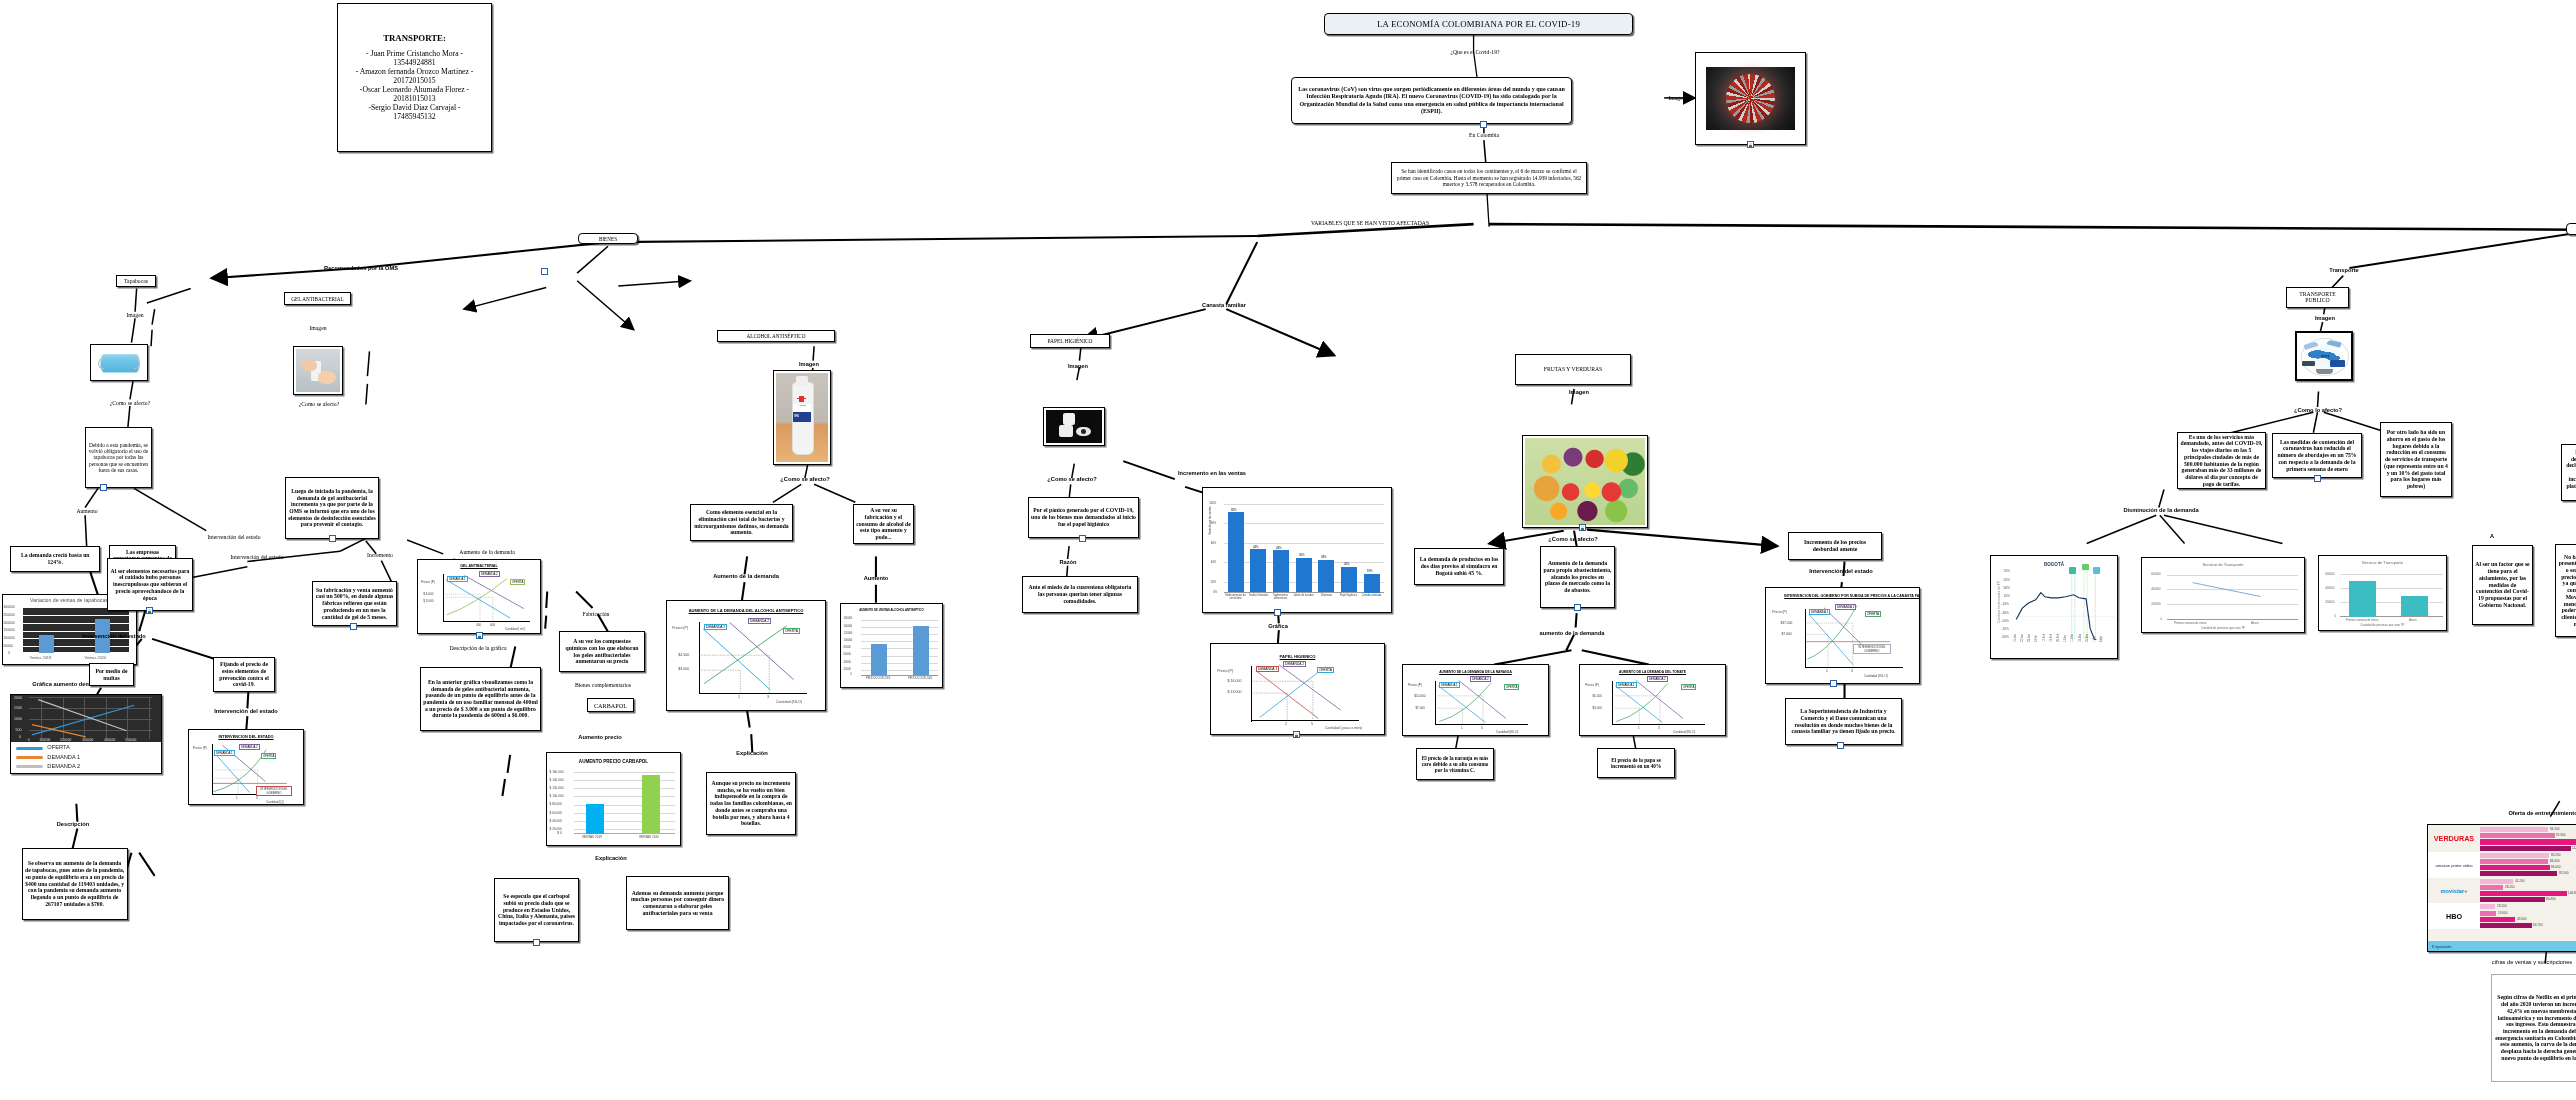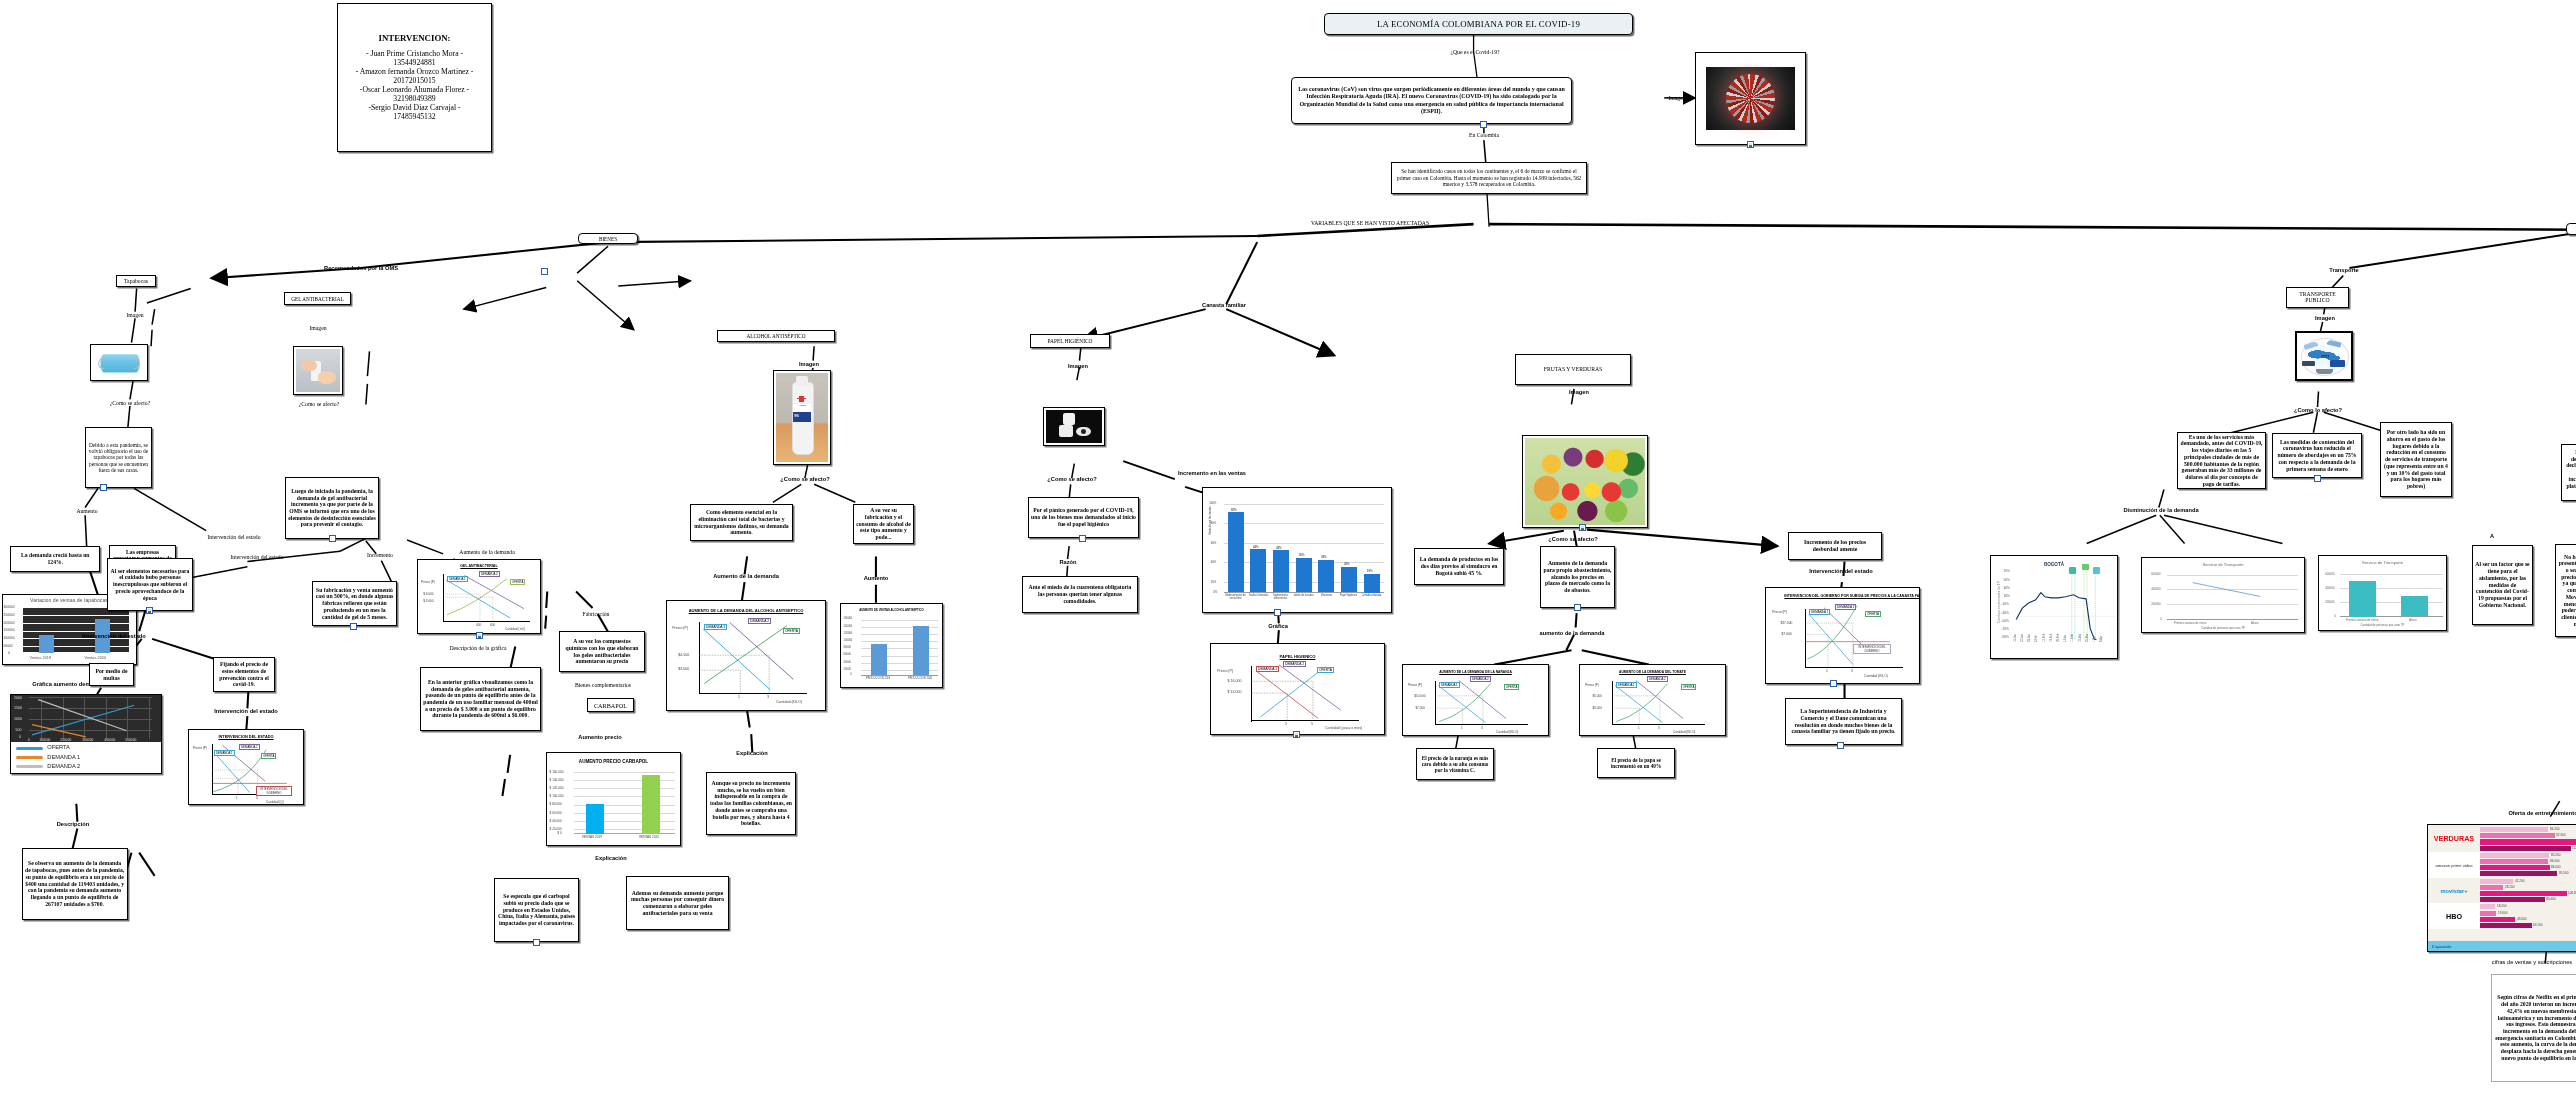--- a/index.html
+++ b/index.html
@@ -198,27 +198,27 @@
       <path d="M6350,955 L6360,985" stroke-width="3"></path>
 
       <path d="M5880,482 L6020,660" stroke-width="3"></path>
       <path d="M6060,680 L6100,710" stroke-width="3"></path>
       <path d="M6105,728 L6110,755" stroke-width="3"></path>
       <path d="M6110,772 L6112,800" stroke-width="3"></path>
     </g>
   </svg>
 
   <div class="node" style="left:337px;top:2.6px;width:155px;height:149px;flex-direction:column;justify-content:center;font-size:7.7px;">
-    <div style="font-weight:bold;font-size:8.8px;margin-bottom:5.2px;">INTERVENCION:</div>
+    <div style="font-weight:bold;font-size:8.8px;margin-bottom:5.2px;">TRANSPORTE:</div>
     <div>- Juan Prime Cristancho Mora -</div>
     <div>13544924881</div>
     <div>- Amazon fernanda Orozco Martinez -</div>
     <div>20172015015</div>
     <div>-Oscar Leonardo Ahumada Florez -</div>
-    <div>32198049389</div>
+    <div>20181015013</div>
     <div>-Sergio David Diaz Carvajal -</div>
     <div>17485945132</div>
   </div>
 
   <div class="node round title-node" style="left:1324px;top:13px;width:309px;height:21.6px;font-size:8.8px;">LA ECONOMÍA COLOMBIANA POR EL COVID-19</div>
 
   <div class="lbl serif" style="left:1475px;top:52px;font-weight:normal;font-size:5.7px;">¿Que es el Covid-19?</div>
 
   <div class="node round" style="left:1291px;top:77px;width:281px;height:47px;font-size:6px;font-weight:bold;">Los coronavirus (CoV) son virus que surgen periódicamente en diferentes áreas del mundo y que causan Infección Respiratoria Aguda (IRA). El nuevo Coronavirus (COVID-19) ha sido catalogado por la Organización Mundial de la Salud como una emergencia en salud pública de importancia internacional (ESPII).</div>
   <div class="docicon" style="left:1480px;top:121px;"></div>

